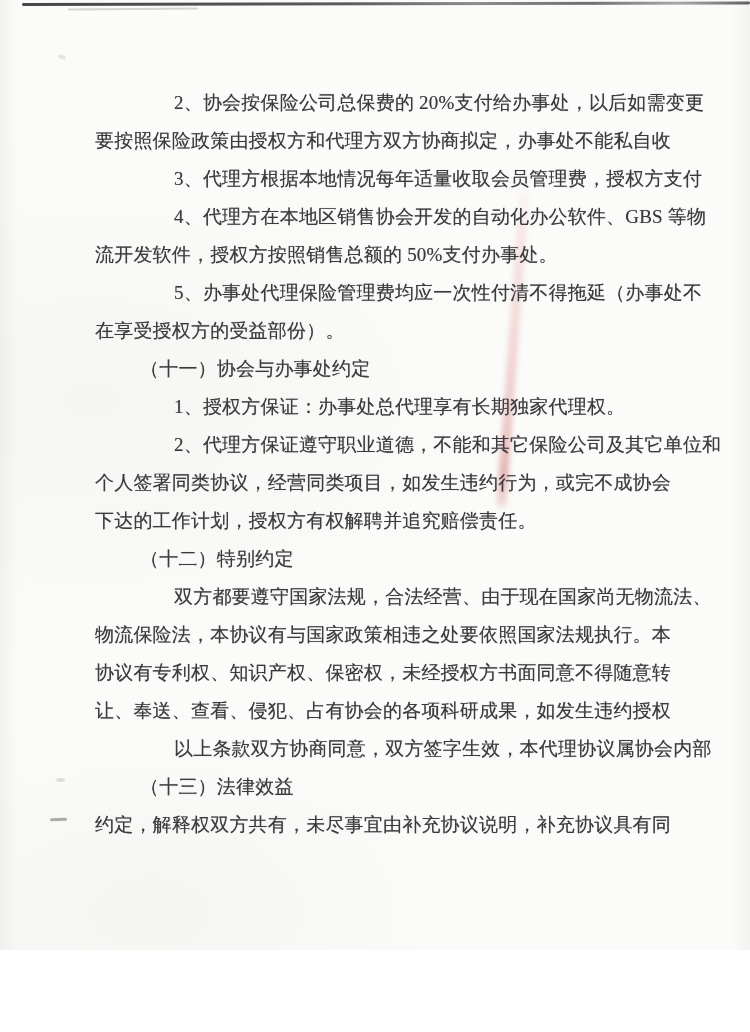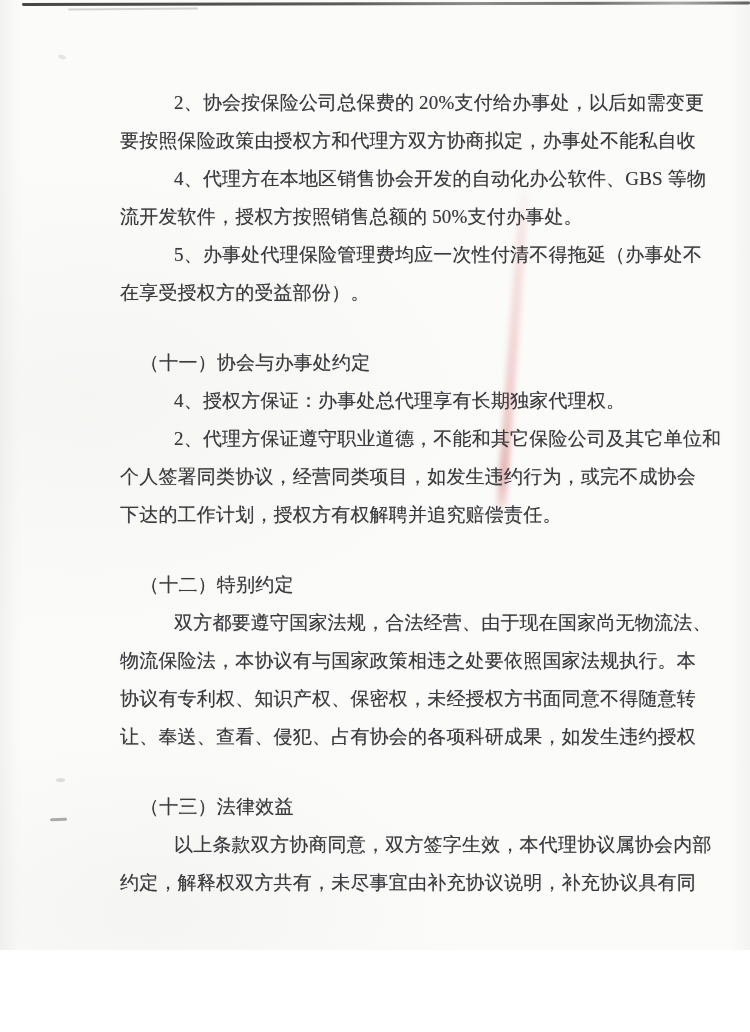--- a/index.html
+++ b/index.html
@@ -62,22 +62,22 @@
   }
   
   .doc-text {
     position: absolute; left: 95px; top: 84px; width: 600px;
     font-size: 19px; line-height: 38px; letter-spacing: 0.2px;
     color: var(--ink, #3b3b3f);
     text-shadow: 0 0 0.7px rgba(62,62,66,0.55);
   }
   .line { white-space: pre; }
   .line.item    { padding-left: 79px; }
-  .line.heading { padding-left: 45px; margin-top: 32px; }
-  .line.cont    { padding-left: 0; margin-left: 25px; }
+  .line.heading { padding-left: 45px; }
+  .line.cont    { padding-left: 0; }
   .page-footer {
     position: absolute; top: 955px; left: 0; right: 0;
     text-align: center; transform: translateX(14px);
     font-size: 13.5px; letter-spacing: 1.5px;
     color: var(--footer-ink, #4a4a4c);
     text-shadow: 0 0 0.5px rgba(74,74,76,0.5);
   }
 </style>
 </head>
 <body>
@@ -89,33 +89,34 @@
   <div class="pink-streak"></div>
   <div class="smudge-dash"></div>
   <div class="speck-a"></div>
   <div class="speck-b"></div>
   <div class="speck-c"></div>
   <div class="comma-mark"></div>
 
   <div class="doc-text">
       <div class="line item">2、协会按保险公司总保费的 20%支付给办事处，以后如需变更</div>
       <div class="line cont">要按照保险政策由授权方和代理方双方协商拟定，办事处不能私自收</div>
+      <div class="line item">3、代理方根据本地情况每年适量收取会员管理费，授权方支付</div>
       <div class="line item">4、代理方在本地区销售协会开发的自动化办公软件、GBS 等物</div>
       <div class="line cont">流开发软件，授权方按照销售总额的 50%支付办事处。</div>
       <div class="line item">5、办事处代理保险管理费均应一次性付清不得拖延（办事处不</div>
       <div class="line cont">在享受授权方的受益部份）。</div>
       <div class="line heading">（十一）协会与办事处约定</div>
-      <div class="line item">4、授权方保证：办事处总代理享有长期独家代理权。</div>
+      <div class="line item">1、授权方保证：办事处总代理享有长期独家代理权。</div>
       <div class="line item">2、代理方保证遵守职业道德，不能和其它保险公司及其它单位和</div>
       <div class="line cont">个人签署同类协议，经营同类项目，如发生违约行为，或完不成协会</div>
       <div class="line cont">下达的工作计划，授权方有权解聘并追究赔偿责任。</div>
       <div class="line heading">（十二）特别约定</div>
       <div class="line item">双方都要遵守国家法规，合法经营、由于现在国家尚无物流法、</div>
       <div class="line cont">物流保险法，本协议有与国家政策相违之处要依照国家法规执行。本</div>
       <div class="line cont">协议有专利权、知识产权、保密权，未经授权方书面同意不得随意转</div>
       <div class="line cont">让、奉送、查看、侵犯、占有协会的各项科研成果，如发生违约授权</div>
+      <div class="line item">以上条款双方协商同意，双方签字生效，本代理协议属协会内部</div>
       <div class="line heading">（十三）法律效益</div>
-      <div class="line item">以上条款双方协商同意，双方签字生效，本代理协议属协会内部</div>
       <div class="line cont">约定，解释权双方共有，未尽事宜由补充协议说明，补充协议具有同</div>
     </div>
 
   <div class="page-footer">第 3 页 共 4 页</div>
 </div>
 
 </body></html>

